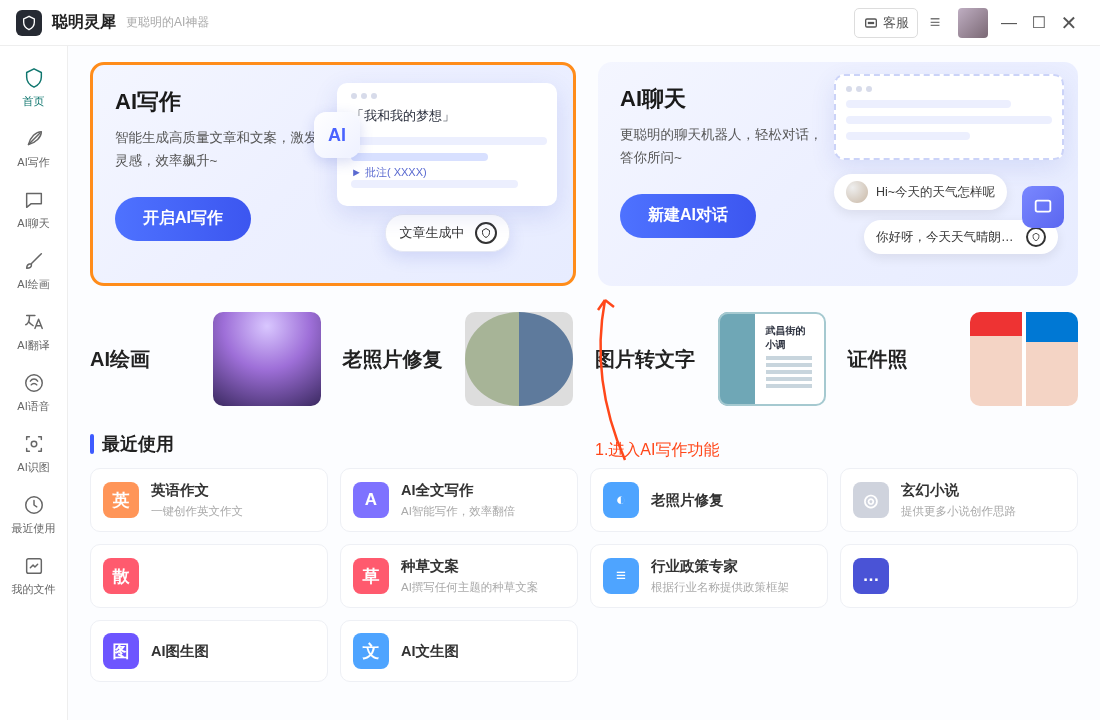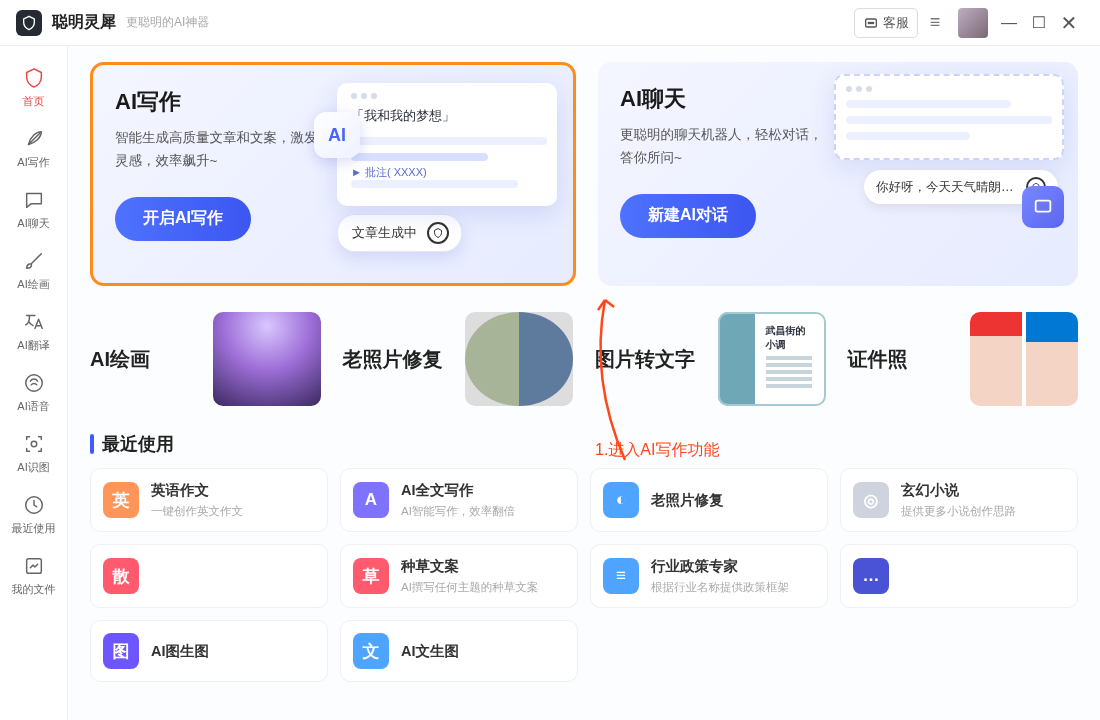--- a/index.html
+++ b/index.html
@@ -14,41 +14,41 @@
   .tb-btn{height:30px;display:flex;align-items:center;gap:4px;padding:0 8px;border-radius:5px;color:#555;font-size:13px;cursor:pointer}
   .tb-cs{border:1px solid #ddd}
   .tb-burger{width:22px;text-align:center;font-size:18px;color:#777;margin:0 6px}
   .avatar{width:30px;height:30px;border-radius:4px;background:linear-gradient(135deg,#bfaec2,#7a6874);margin:0 6px}
   .winctl{width:30px;height:30px;display:flex;align-items:center;justify-content:center;font-size:16px;color:#555;cursor:pointer}
   .winctl.x{font-size:20px}
   
   .wrap{display:flex;height:674px}
   .sidebar{width:68px;border-right:1px solid #eee;display:flex;flex-direction:column;align-items:center;padding-top:12px}
   .sb-item{width:60px;display:flex;flex-direction:column;align-items:center;gap:4px;padding:8px 0;margin-bottom:2px;border-radius:8px;color:#666;cursor:pointer}
-  .sb-item.active{color:#ef4444}
+  .sb-item.active{color:#0f766e}
   .sb-item .ic{width:24px;height:24px;display:flex;align-items:center;justify-content:center}
   .sb-item .ic svg{width:22px;height:22px;stroke:currentColor;fill:none;stroke-width:1.6;stroke-linejoin:round;stroke-linecap:round}
   .sb-item span{font-size:11px}
   .main{flex:1;padding:16px 22px 10px 22px;background:#fcfdff;overflow:hidden}
   
   .heroes{display:flex;gap:22px}
   .hero{flex:1;height:224px;border-radius:14px;padding:22px 22px 18px 22px;position:relative;background:linear-gradient(135deg,#f4f6ff 0%,#edf0ff 45%,#e7ecff 100%);overflow:hidden}
   .hero.highlight{border:3px solid #ff8c1a}
   .hero h3{font-size:22px;font-weight:700;color:#1a1a1a;margin-bottom:10px}
   .hero p{font-size:13.5px;color:#555;line-height:1.7;max-width:210px}
   .cta{margin-top:24px;height:44px;padding:0 28px;border:none;border-radius:22px;background:linear-gradient(90deg,#4e72ff,#3c56f0);color:#fff;font-size:16px;font-weight:700;cursor:pointer}
   .hero-vis{position:absolute;right:16px;top:18px;width:220px}
   .fake-win{background:#fff;border-radius:10px;box-shadow:0 8px 24px rgba(60,80,200,.15);padding:10px 10px 10px 14px;position:relative}
   .fw-dots{display:flex;gap:4px;margin-bottom:8px}
   .fw-dots i{width:6px;height:6px;border-radius:50%;background:#d7dbea}
   .fw-title{font-size:13px;color:#2a2f3d;margin-bottom:12px}
   .fw-line{height:8px;background:#eceffe;border-radius:4px;margin-bottom:8px}
   .fw-line.blue{background:#d8e0ff}
   .fw-note{font-size:11px;color:#5a6ad0;margin-top:-4px}
-  .fw-emit{margin-top:8px;display:flex;justify-content:flex-start}
+  .fw-emit{margin-top:8px;display:flex;justify-content:center}
   .chip{background:#fff;border:1px solid #e5e8f4;border-radius:18px;padding:7px 12px 7px 14px;display:flex;align-items:center;gap:10px;font-size:13px;color:#333;box-shadow:0 6px 16px rgba(60,80,200,.15)}
   .chip .dot{width:22px;height:22px;border-radius:50%;border:2px solid #333;display:flex;align-items:center;justify-content:center}
   .chip .dot svg{width:12px;height:12px;stroke:#333;fill:none;stroke-width:2}
   .ai-badge{position:absolute;left:0;bottom:48px;transform:translateX(-50%);width:46px;height:46px;border-radius:12px;background:linear-gradient(135deg,#fff,#eef1ff);display:flex;align-items:center;justify-content:center;font-weight:700;color:#4a63ff;font-size:18px;box-shadow:0 4px 14px rgba(60,80,200,.2)}
   .hv2{position:absolute;right:14px;top:12px;width:230px;height:200px}
   .hv2 .fw2{background:#fff;border-radius:10px;border:2px dashed #cbd3f8;padding:10px;box-shadow:0 8px 24px rgba(60,80,200,.12)}
   .msg-r{margin-top:14px;display:flex;align-items:center;gap:8px;background:#fff;border-radius:18px;padding:7px 12px;font-size:12.5px;color:#3a3a3a;box-shadow:0 4px 12px rgba(0,0,0,.08);width:max-content}
   .msg-r .mav{width:22px;height:22px;border-radius:50%;background:radial-gradient(circle at 30% 30%,#eee,#c9b8a5)}
   .msg-l{margin-top:10px;margin-left:30px;display:flex;align-items:center;gap:12px;background:#fff;border-radius:18px;padding:7px 12px;font-size:12.5px;color:#333;box-shadow:0 4px 12px rgba(0,0,0,.08);width:max-content}
   .chat-btn{position:absolute;right:0;top:112px;width:42px;height:42px;border-radius:10px;background:linear-gradient(135deg,#7a88ff,#5a66f0);display:flex;align-items:center;justify-content:center}
@@ -243,20 +243,24 @@
             <div class="fw-line" style="width:80%"></div>
             <div class="fw-line"></div>
             <div class="fw-line" style="width:60%"></div>
           </div>
           <div class="chat-btn">
               <svg viewBox="0 0 24 24">
                 <rect x="4" y="5" width="16" height="12" rx="2"></rect>
                 <path d="M9 11h.01M12 11h.01M15 11h.01"></path>
               </svg>
             </div>
+          <div class="msg-r">
+              <div class="mav"></div>
+              <span>Hi~今天的天气怎样呢</span>
+            </div>
           <div class="msg-l">
             <span>你好呀，今天天气晴朗…</span>
             <span class="dot" style="width:20px;height:20px;border:2px solid #333;border-radius:50%;display:flex;align-items:center;justify-content:center">
                 <svg width="10" height="10" viewBox="0 0 24 24" style="stroke:#333;fill:none;stroke-width:2">
                   <path d="M12 3 5 7v4c0 5 3 8 7 10 4-2 7-5 7-10V7l-7-4Z"></path>
                 </svg>
               </span>
           </div>
         </div>
       </div>

